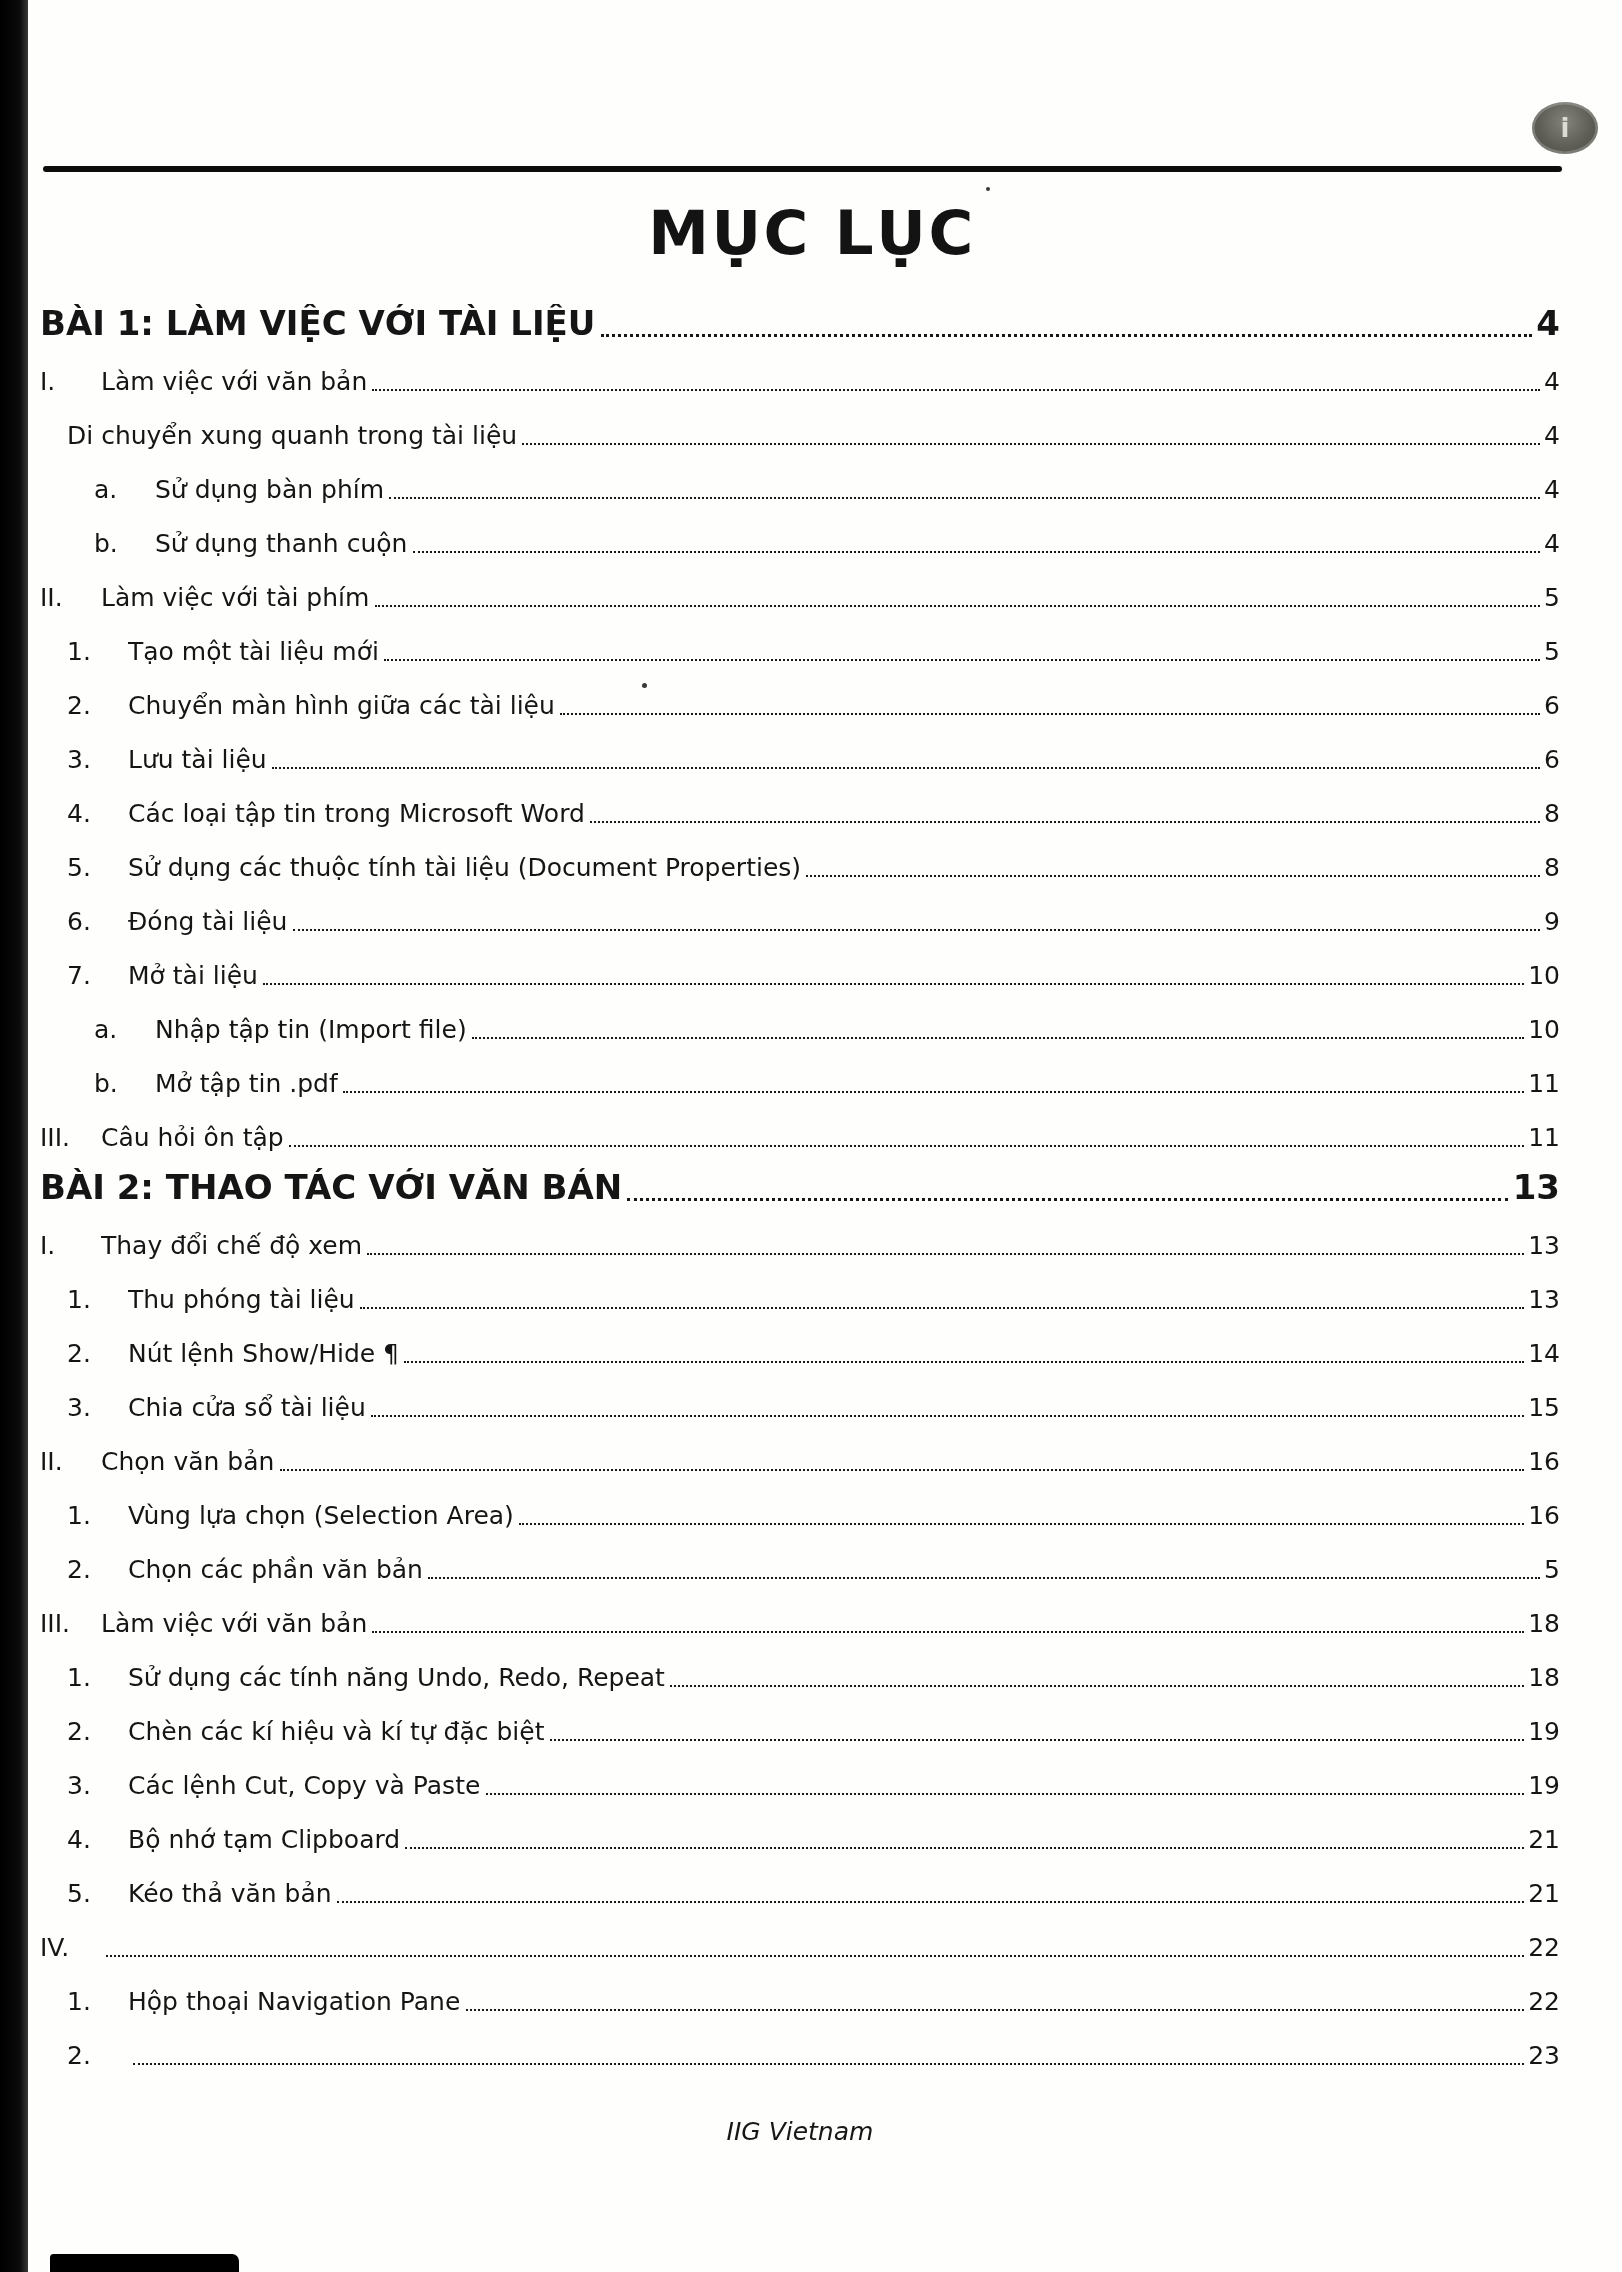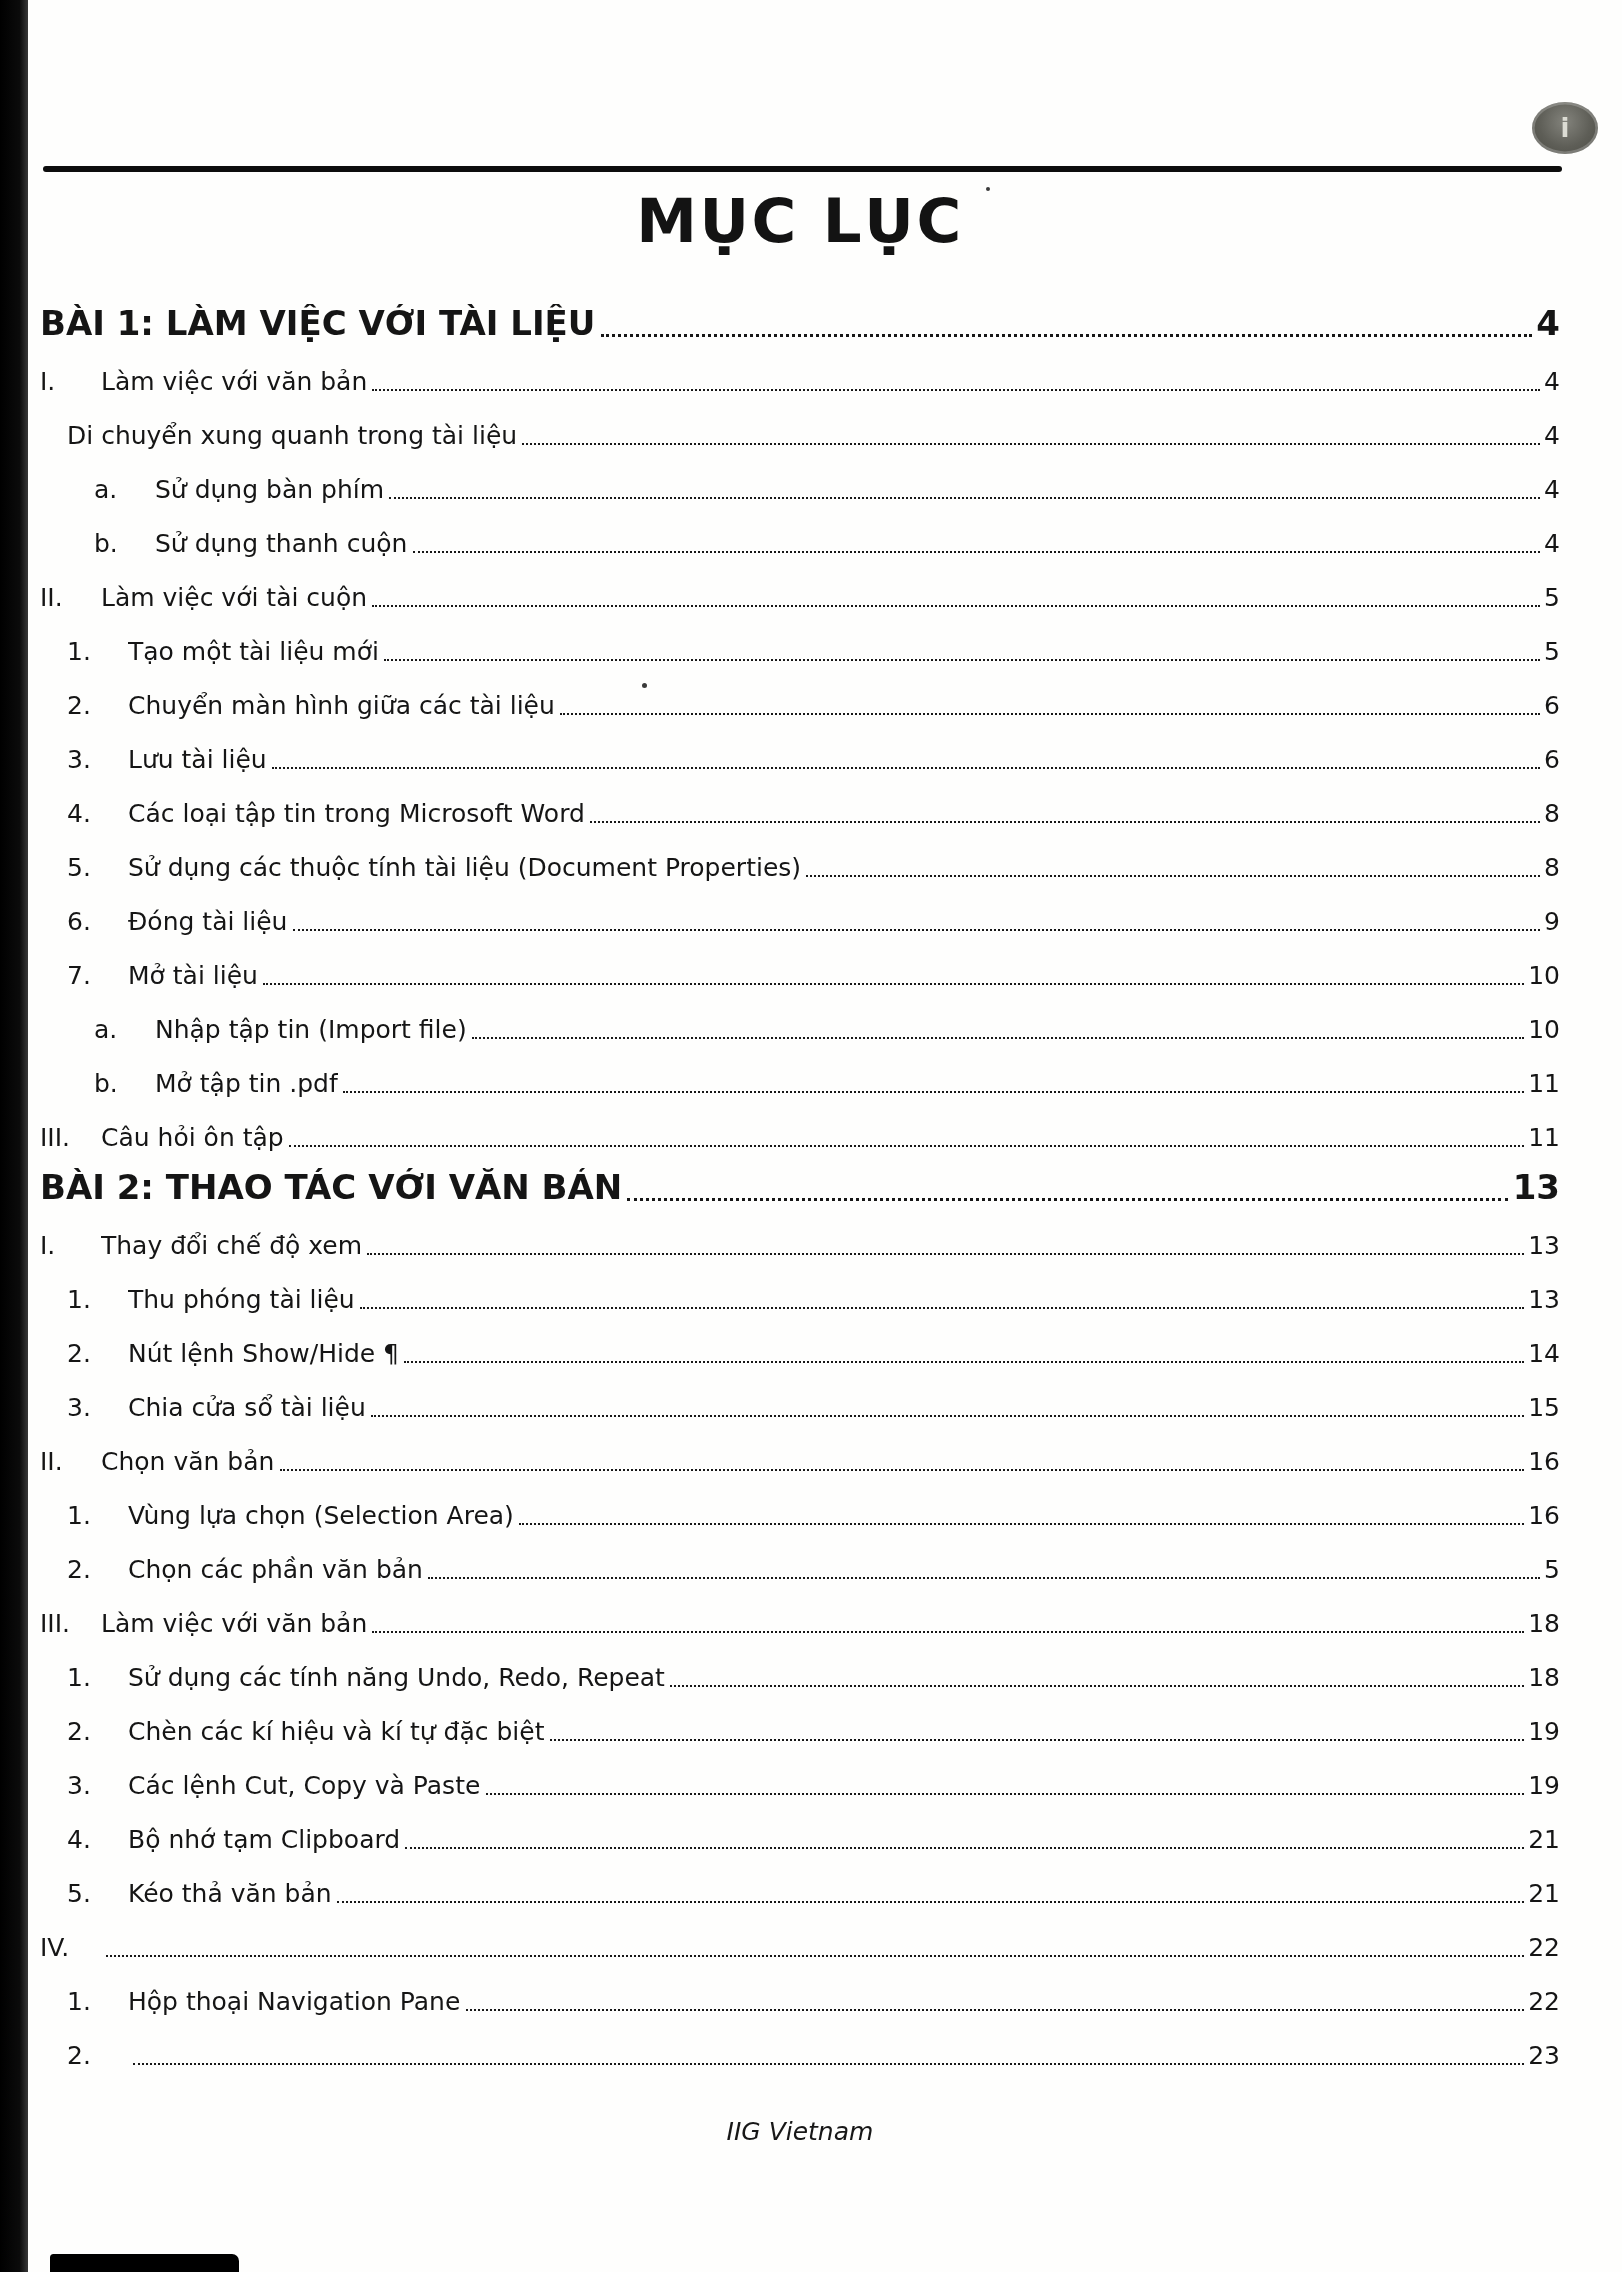--- a/index.html
+++ b/index.html
@@ -29,21 +29,21 @@
   .page-badge{
     position:absolute;top:102px;right:24px;width:66px;height:52px;
     background:radial-gradient(ellipse at 50% 38%,#83837c 0%,#5e5e57 55%,#4b4b44 100%);
     border-radius:50%;
     display:flex;align-items:center;justify-content:center;
     color:#dcdcd4;font-size:26px;font-weight:700;
     box-shadow:inset 0 0 0 2.6px rgba(255,255,255,.22);
   }
   .title{
     position:absolute;left:40px;top:185px;width:1520px;
-    margin:0;
+    margin:12px;
     text-align:center;
     font-size:61px;font-weight:600;letter-spacing:2.6px;
     color:#131313;
   }
   .toc{
     position:absolute;left:40px;top:289px;width:1520px;
   }
   .row{
     display:flex;align-items:flex-end;
     height:54px;font-size:25px;line-height:1.15;
@@ -120,21 +120,21 @@
 
   <div class="row lv-lettered">
     <span class="marker">b.</span>
     <span class="label">Sử dụng thanh cuộn</span>
     <span class="leader"></span>
     <span class="pagenum">4</span>
   </div>
 
   <div class="row lv-roman">
     <span class="marker">II.</span>
-    <span class="label">Làm việc với tài cuộn</span>
+    <span class="label">Làm việc với tài phím</span>
     <span class="leader"></span>
     <span class="pagenum">5</span>
   </div>
 
   <div class="row lv-numbered">
     <span class="marker">1.</span>
     <span class="label">Tạo một tài liệu mới</span>
     <span class="leader"></span>
     <span class="pagenum">5</span>
   </div>

